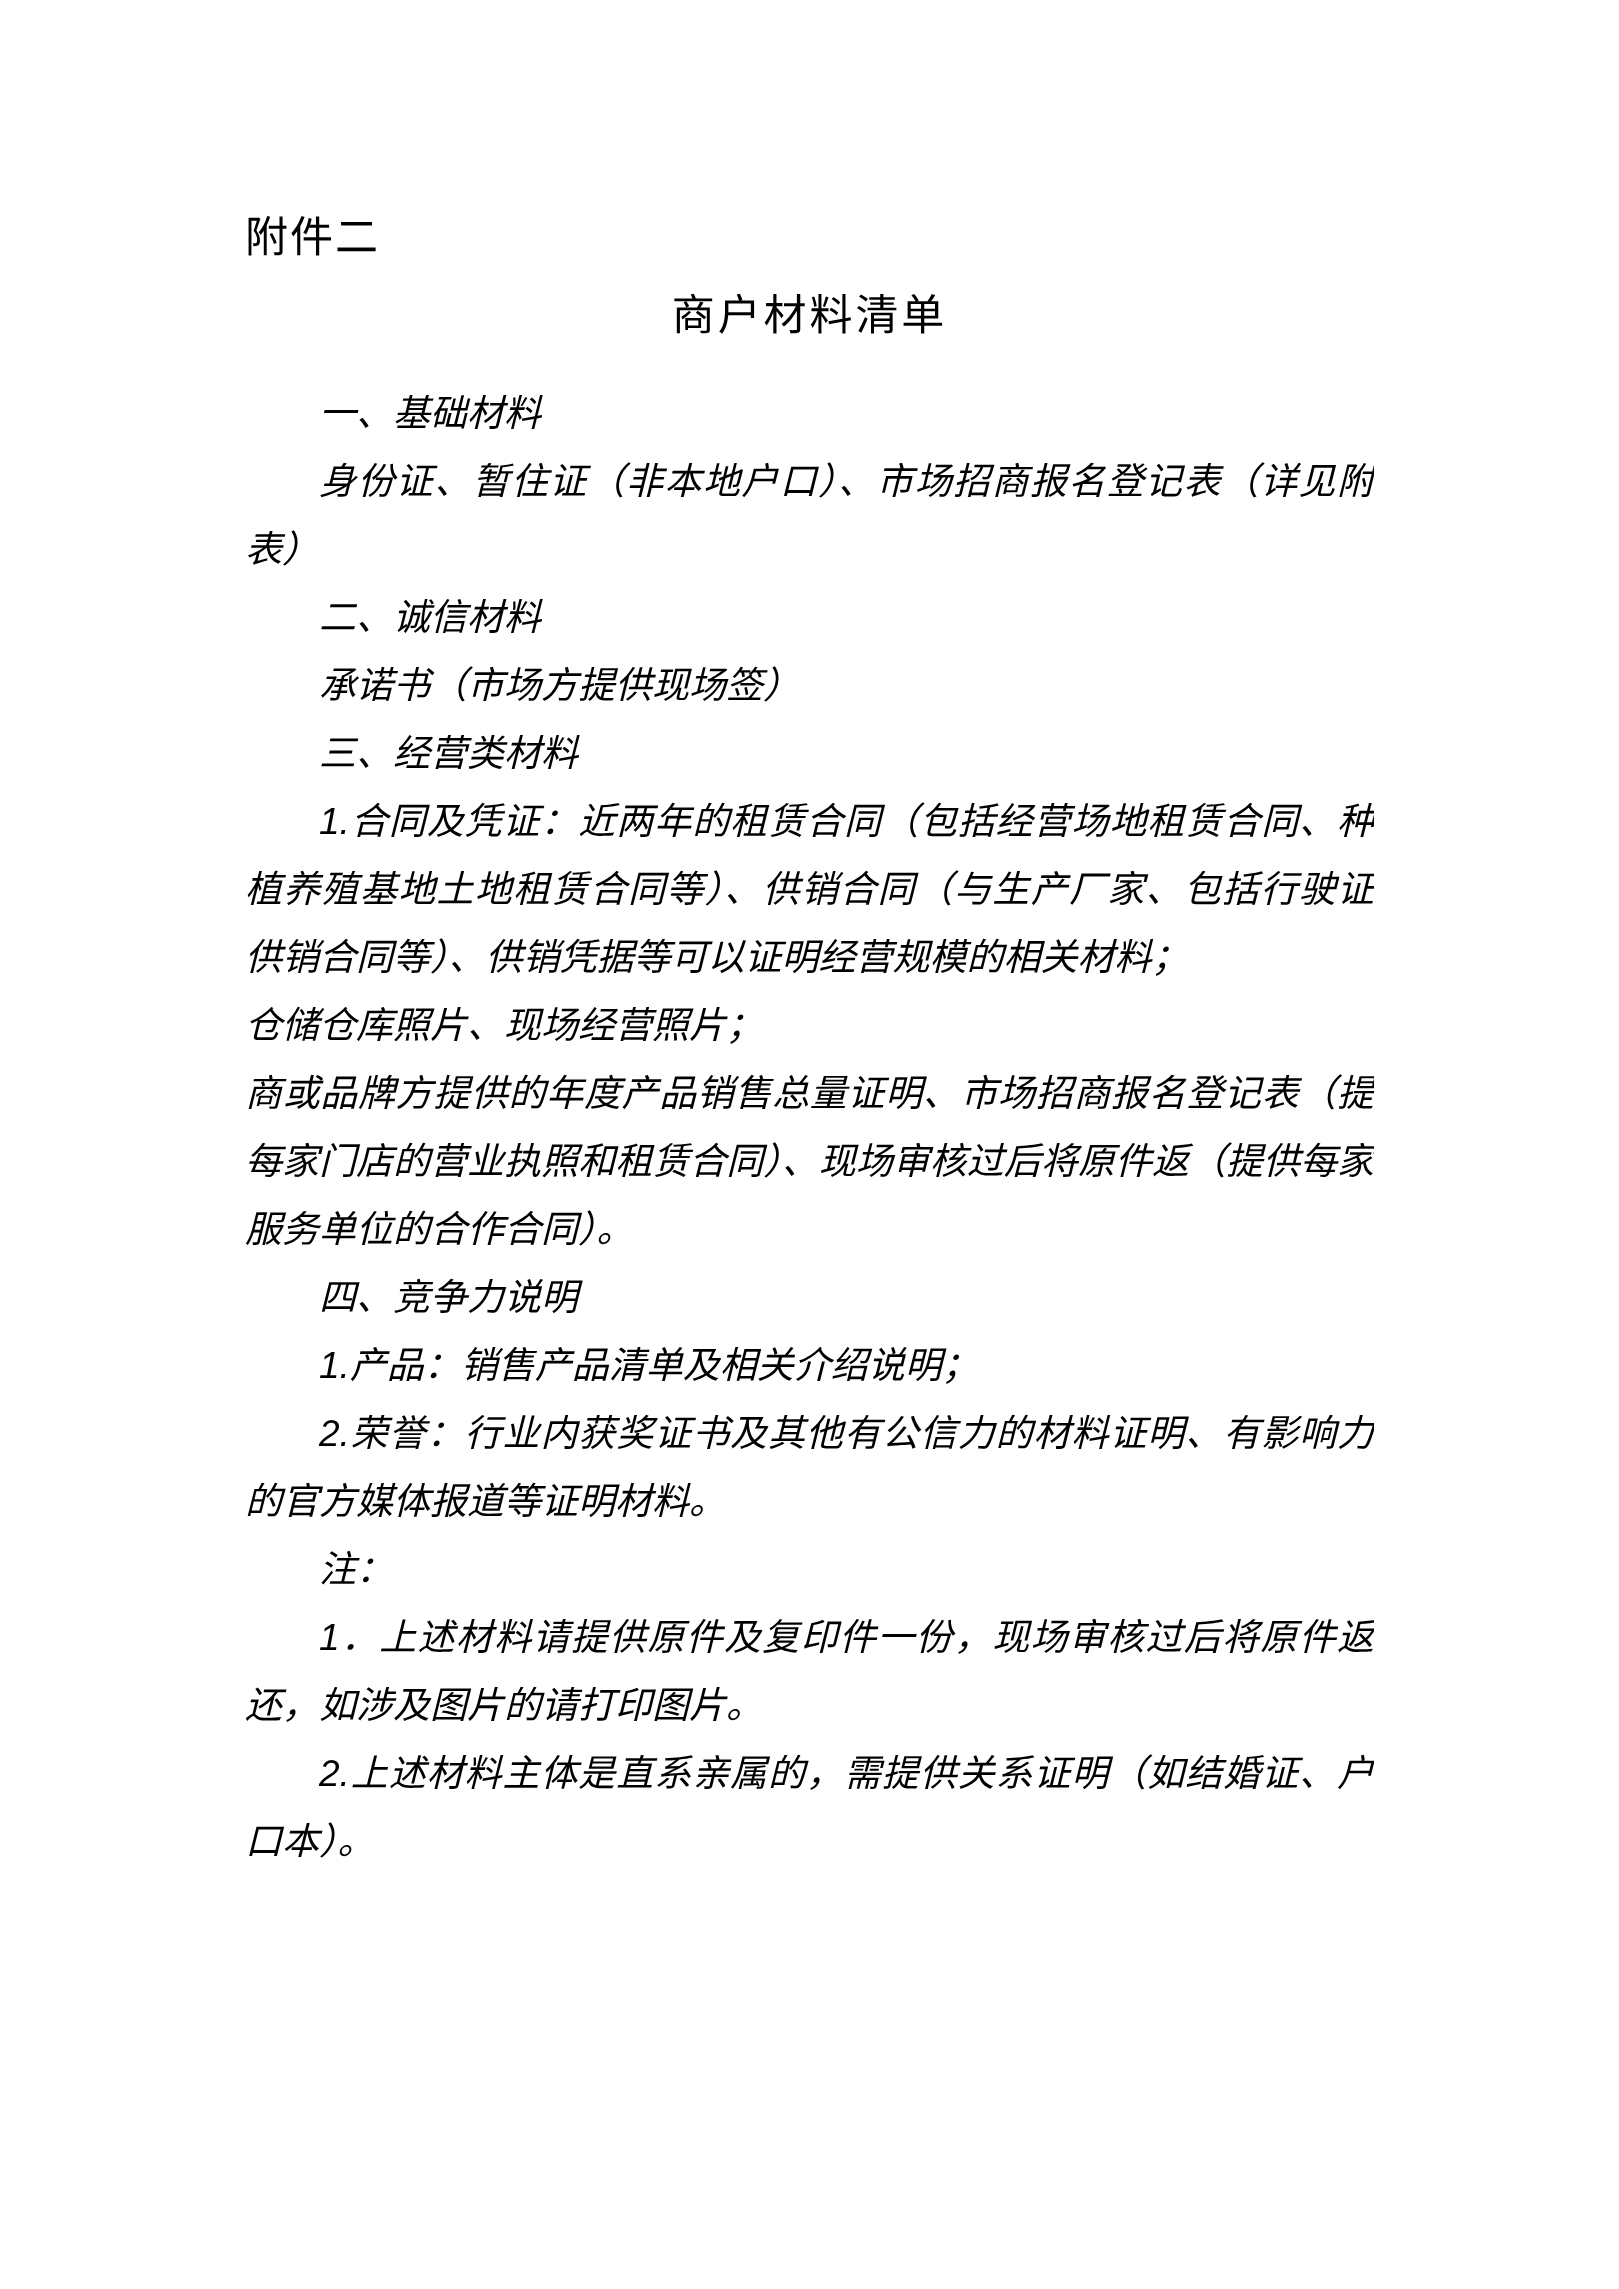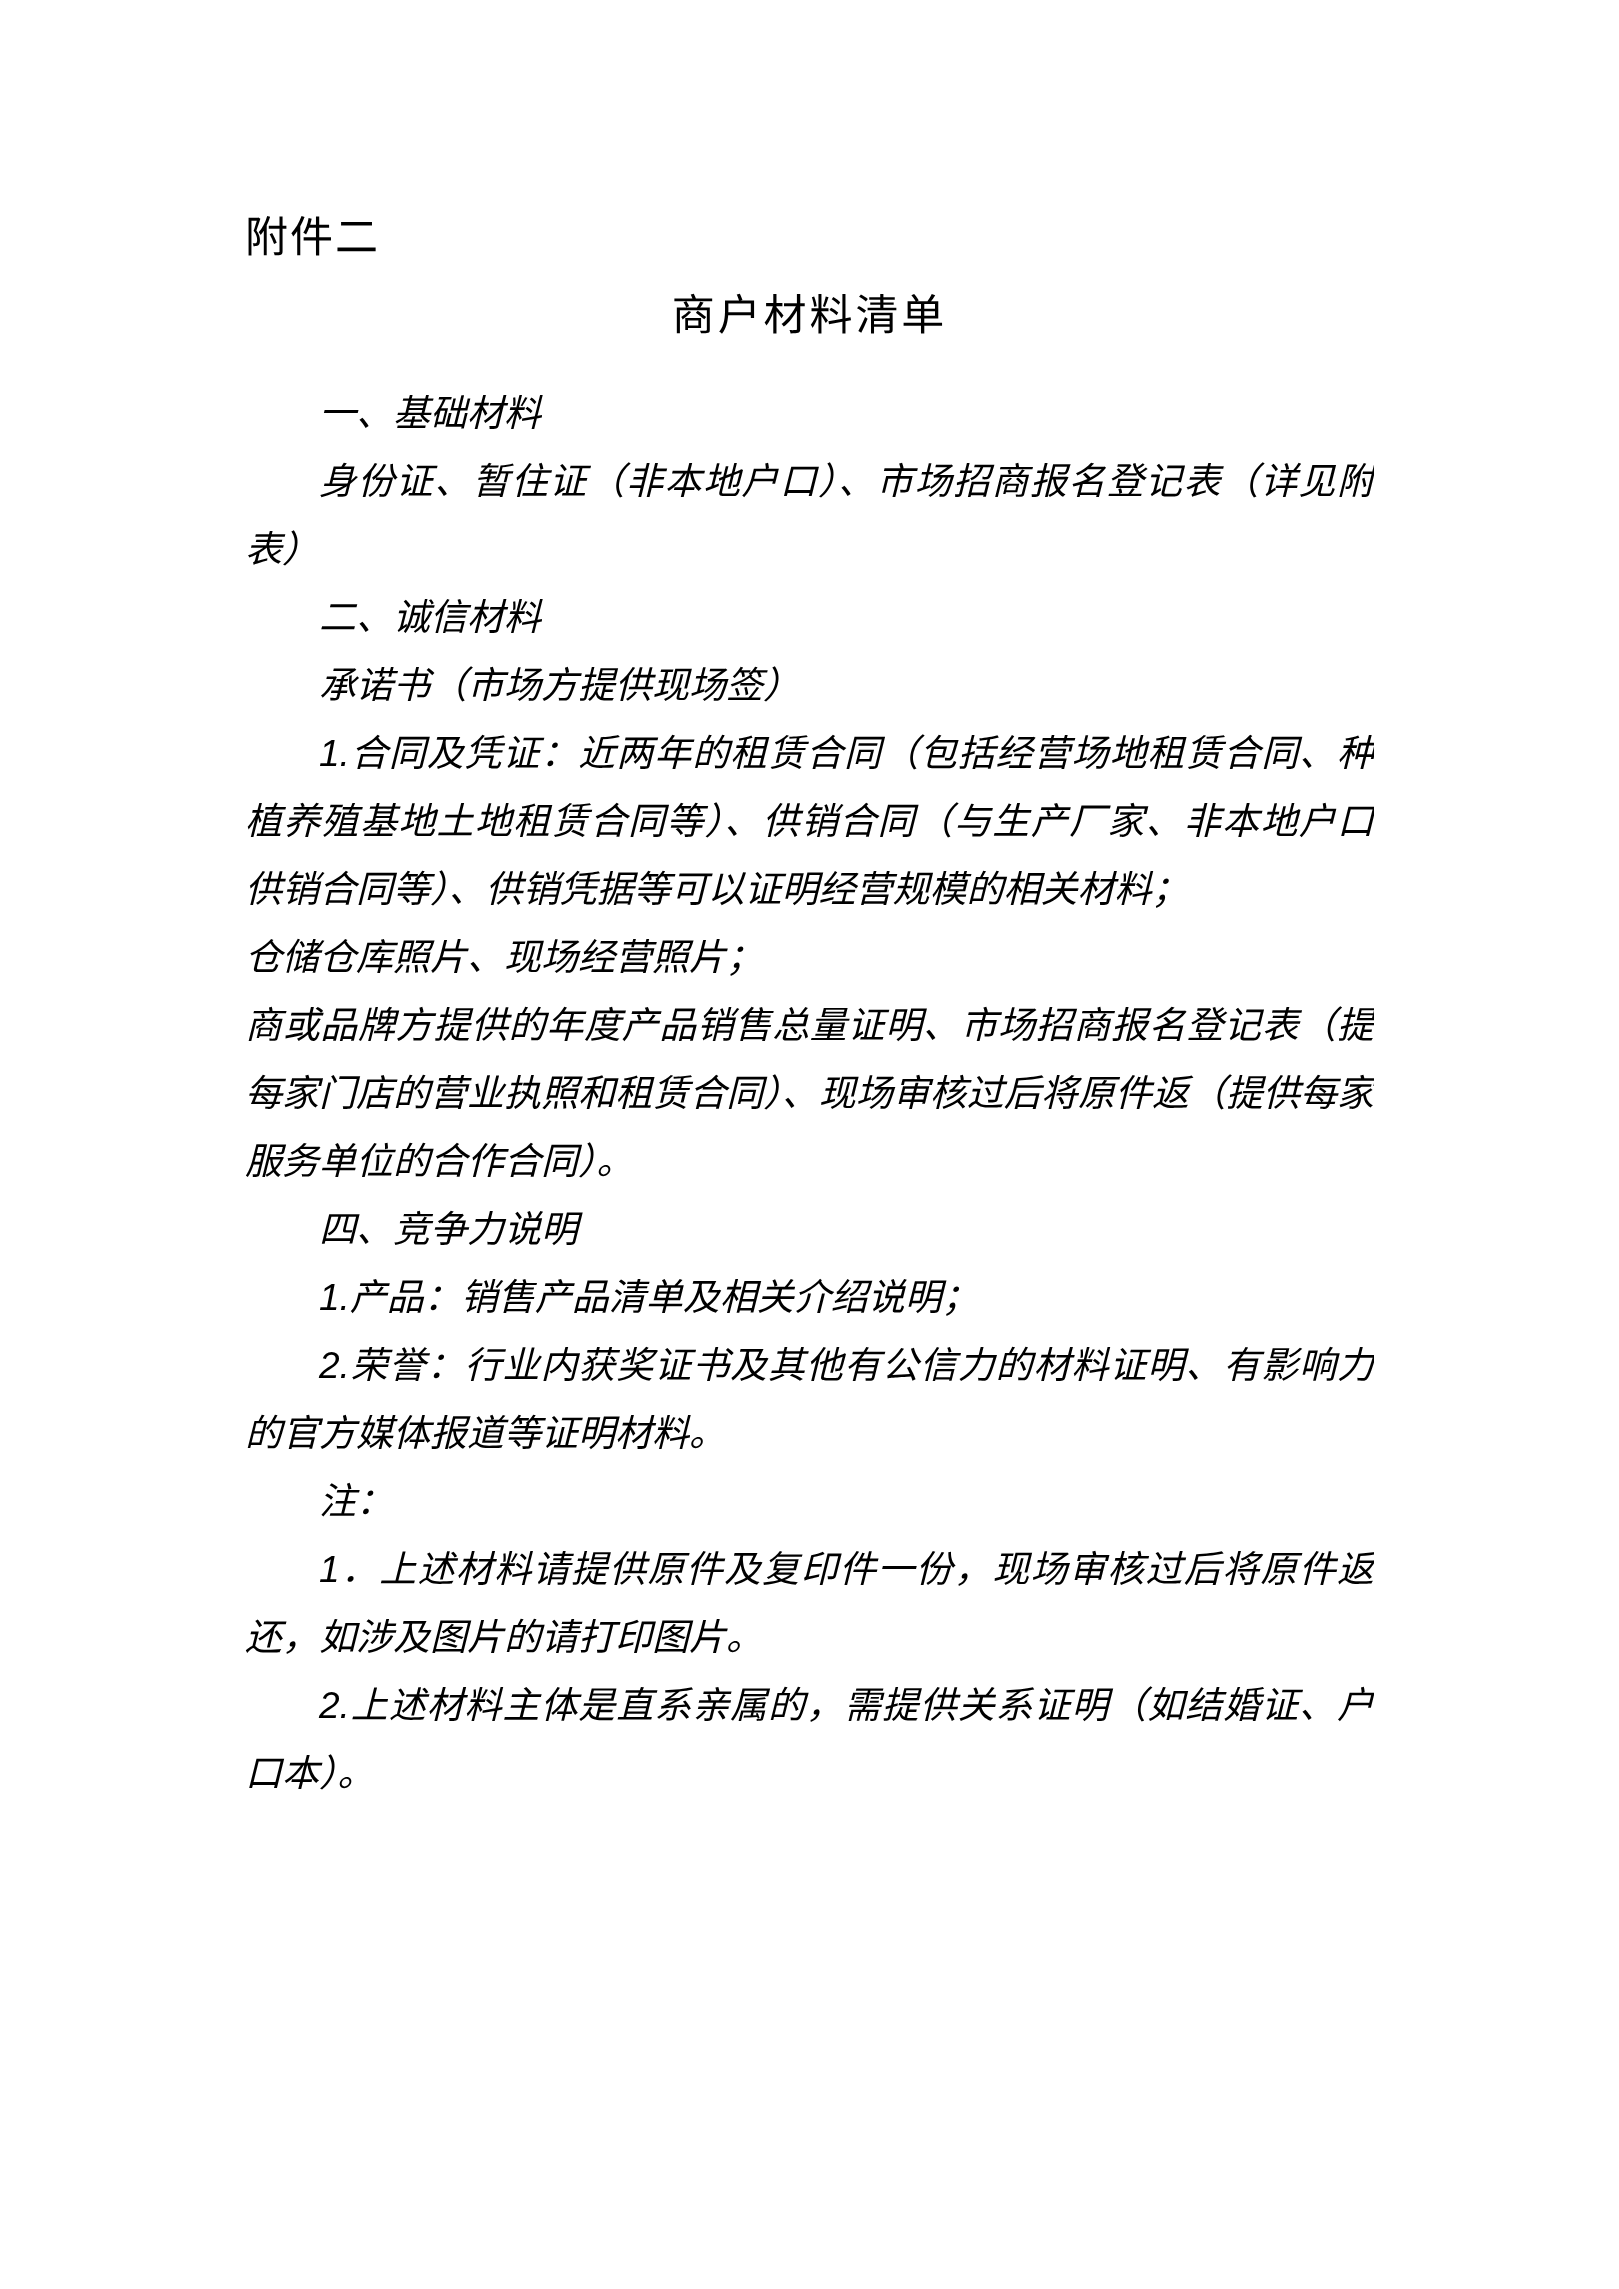--- a/index.html
+++ b/index.html
@@ -60,22 +60,23 @@
 
 <div class="page">
   <div class="attachment-label">附件二</div>
   <div class="doc-title">商户材料清单</div>
   <div class="doc-body">
       <div class="line indent">一、基础材料</div>
       <div class="line indent justify">身份证、暂住证（非本地户口）、市场招商报名登记表（详见附</div>
       <div class="line">表）</div>
       <div class="line indent">二、诚信材料</div>
       <div class="line indent">承诺书（市场方提供现场签）</div>
+      <div class="line indent">三、经营类材料</div>
       <div class="line indent justify">1.合同及凭证：近两年的租赁合同（包括经营场地租赁合同、种</div>
-      <div class="line justify">植养殖基地土地租赁合同等）、供销合同（与生产厂家、非本地户口</div>
+      <div class="line justify">植养殖基地土地租赁合同等）、供销合同（与生产厂家、包括行驶证</div>
       <div class="line">供销合同等）、供销凭据等可以证明经营规模的相关材料；</div>
       <div class="line">仓储仓库照片、现场经营照片；</div>
       <div class="line justify">商或品牌方提供的年度产品销售总量证明、市场招商报名登记表（提供</div>
       <div class="line justify">每家门店的营业执照和租赁合同）、现场审核过后将原件返（提供每家</div>
       <div class="line">服务单位的合作合同）。</div>
       <div class="line indent">四、竞争力说明</div>
       <div class="line indent">1.产品：销售产品清单及相关介绍说明；</div>
       <div class="line indent justify">2.荣誉：行业内获奖证书及其他有公信力的材料证明、有影响力</div>
       <div class="line">的官方媒体报道等证明材料。</div>
       <div class="line indent">注：</div>

